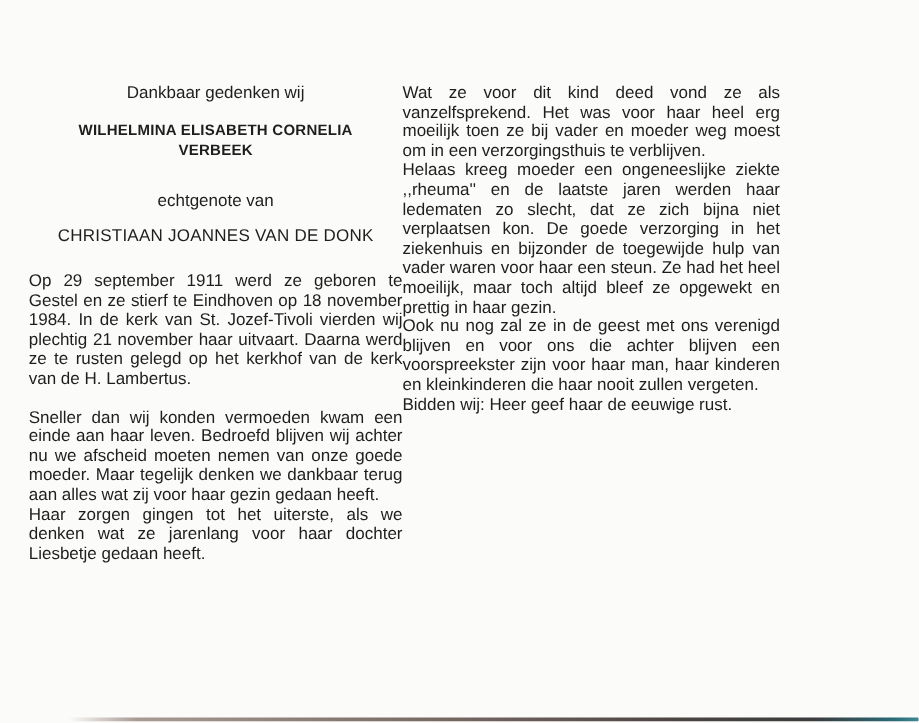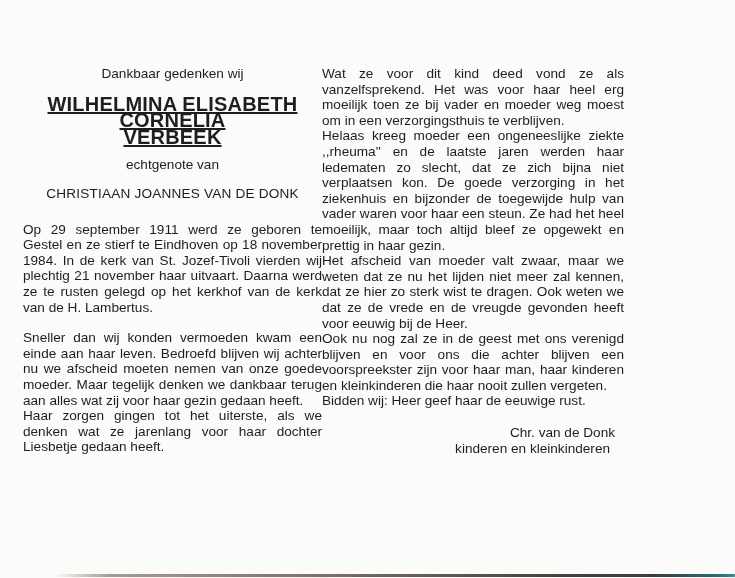--- a/index.html
+++ b/index.html
@@ -26,27 +26,26 @@
     font-size: 13.6px;
     line-height: 15.6px;
   }
   .col-left  { width: 299px; }
   .col-right { width: 302px; margin-left: auto; }
 
   .header-block { text-align: center; }
   .intro { margin: 0 0 14px 0; }
   .name {
     font-weight: bold;
-    font-size: 20px;
+    font-size: 12px;
     line-height: 16.6px;
     letter-spacing: 0.2px;
     margin: 0;
-    text-decoration: underline;
   }
-  .relation { margin: 12px 0 13px 0; }
+  .relation { margin: 24px 0 13px 0; }
   .spouse   { margin: 0 0 20px 0; letter-spacing: 0.2px; }
 
   .para {
     margin: 0;
     text-align: justify;
   }
   .gap-before { margin-top: 15px; }
 
   .prayer-line { margin: 0; text-align: left; }
 
@@ -92,27 +91,22 @@
     </div>
 
     <p class="para">Op 29 september 1911 werd ze geboren te Gestel en ze stierf te Eindhoven op 18 november 1984. In de kerk van St. Jozef-Tivoli vierden wij plechtig 21 november haar uitvaart. Daarna werd ze te rusten gelegd op het kerkhof van de kerk van de H. Lambertus.</p>
     <p class="para gap-before">Sneller dan wij konden vermoeden kwam een einde aan haar leven. Bedroefd blijven wij achter nu we afscheid moeten nemen van onze goede moeder. Maar tegelijk denken we dankbaar terug aan alles wat zij voor haar gezin gedaan heeft.</p>
     <p class="para">Haar zorgen gingen tot het uiterste, als we denken wat ze jarenlang voor haar dochter Liesbetje gedaan heeft.</p>
   </div>
 
   <div class="col col-right">
     <p class="para">Wat ze voor dit kind deed vond ze als vanzelfsprekend. Het was voor haar heel erg moeilijk toen ze bij vader en moeder weg moest om in een verzorgingsthuis te verblijven.</p>
     <p class="para">Helaas kreeg moeder een ongeneeslijke ziekte ,,rheuma'' en de laatste jaren werden haar ledematen zo slecht, dat ze zich bijna niet verplaatsen kon. De goede verzorging in het ziekenhuis en bijzonder de toegewijde hulp van vader waren voor haar een steun. Ze had het heel moeilijk, maar toch altijd bleef ze opgewekt en prettig in haar gezin.</p>
-    <p class="para">Het afscheid van moeder valt zwaar, maar we weten dat ze nu het lijden niet meer zal kennen, dat ze hier zo sterk wist te dragen. Ook weten we dat ze de vrede en de vreugde gevonden heeft voor eeuwig bij de Heer.</p>
     <p class="para">Ook nu nog zal ze in de geest met ons verenigd blijven en voor ons die achter blijven een voorspreekster zijn voor haar man, haar kinderen en kleinkinderen die haar nooit zullen vergeten.</p>
 
     <p class="prayer-line">Bidden wij: Heer geef haar de eeuwige rust.</p>
 
 
-    <div class="signature-block">
-      <p class="signature-name">Chr. van de Donk</p>
-      <p class="signature-subtext">kinderen en kleinkinderen</p>
-    </div>
   </div>
 
 </div>
 
 <div class="scan-edge"></div>
 
 </body></html>

